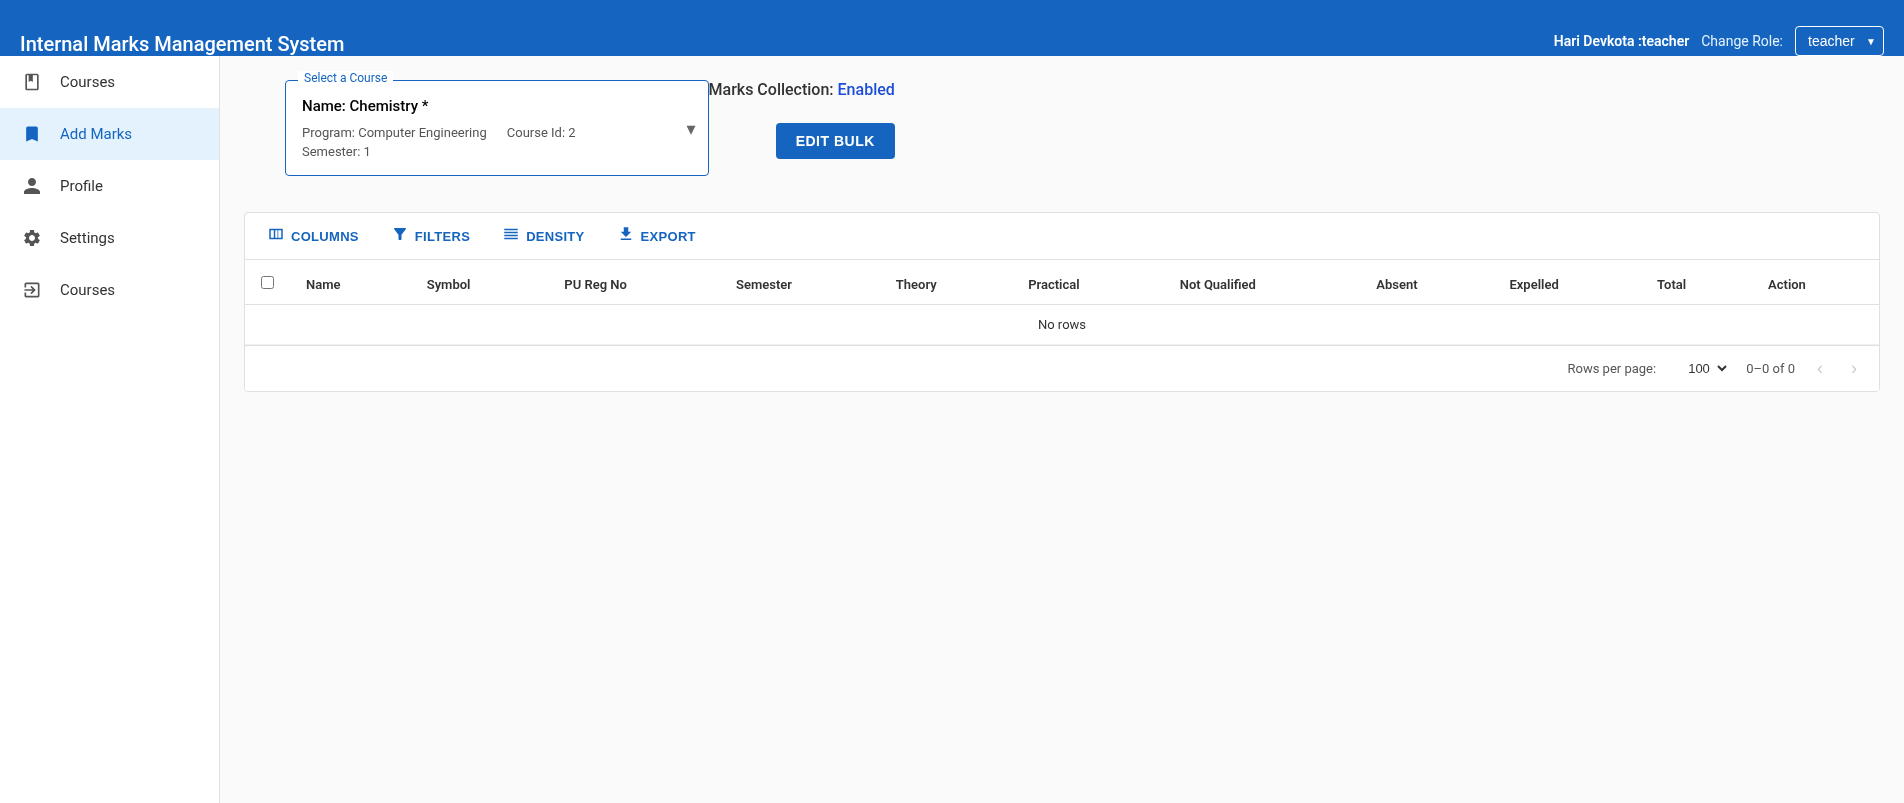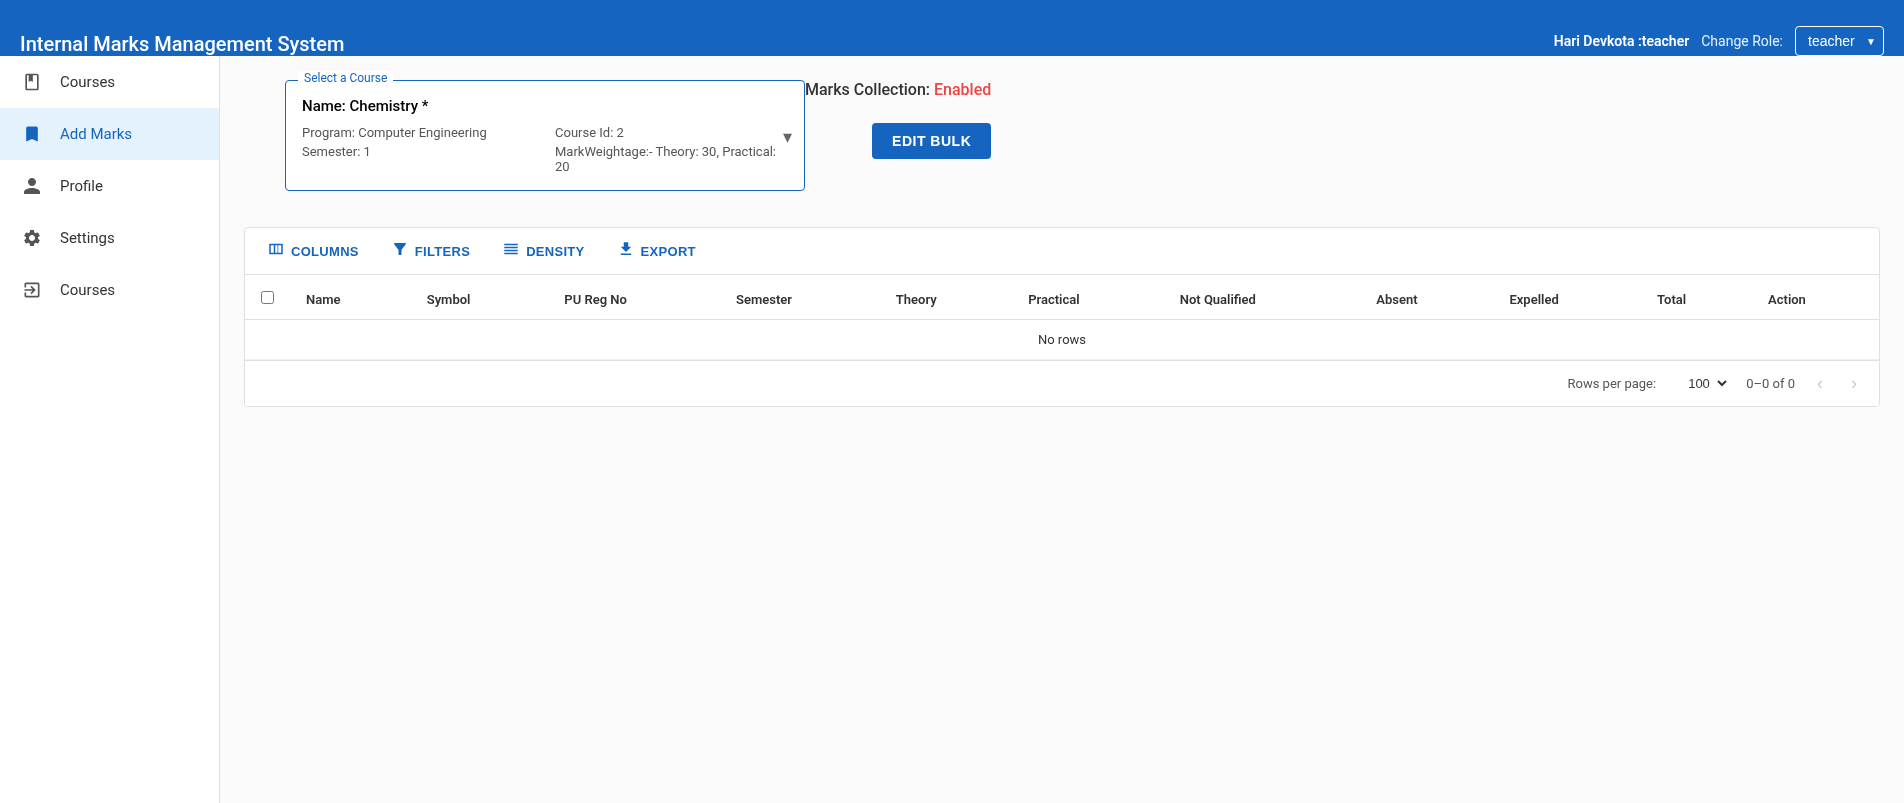--- a/index.html
+++ b/index.html
@@ -102,21 +102,21 @@
       position: absolute;
       right: 12px;
       top: 50%;
       transform: translateY(-50%);
       color: #666;
       font-size: 18px;
     }
 
     
     .marks-collection { font-size: 16px; font-weight: 500; color: #333; margin-bottom: 12px; }
-    .marks-collection .enabled { color: #ef4444; }
+    .marks-collection .enabled { color: #1d4ed8; }
 
     
     .top-area { display: flex; align-items: flex-start; margin-bottom: 16px; padding-left: 41px; }
     .top-right { display: flex; flex-direction: column; align-items: flex-end; gap: 12px; }
 
     
     .edit-bulk-btn {
       background: #1565c0;
       color: white;
       border: none;
@@ -298,24 +298,20 @@
             <span>Program:</span>
             <span>Computer Engineering</span>
           </div>
           <div>
             <span>Course Id:</span>
             <span>2</span>
           </div>
           <div>
             <span>Semester:</span>
             <span>1</span>
-          </div>
-          <div>
-            <span>MarkWeightage:-</span>
-            <span>Theory: 30, Practical: 20</span>
           </div>
         </div>
         <div class="course-arrow">▾</div>
       </div>
 
       <div class="top-right">
         <div class="marks-collection">
           <span>Marks Collection:</span>
           <span class="enabled">Enabled</span>
         </div>

